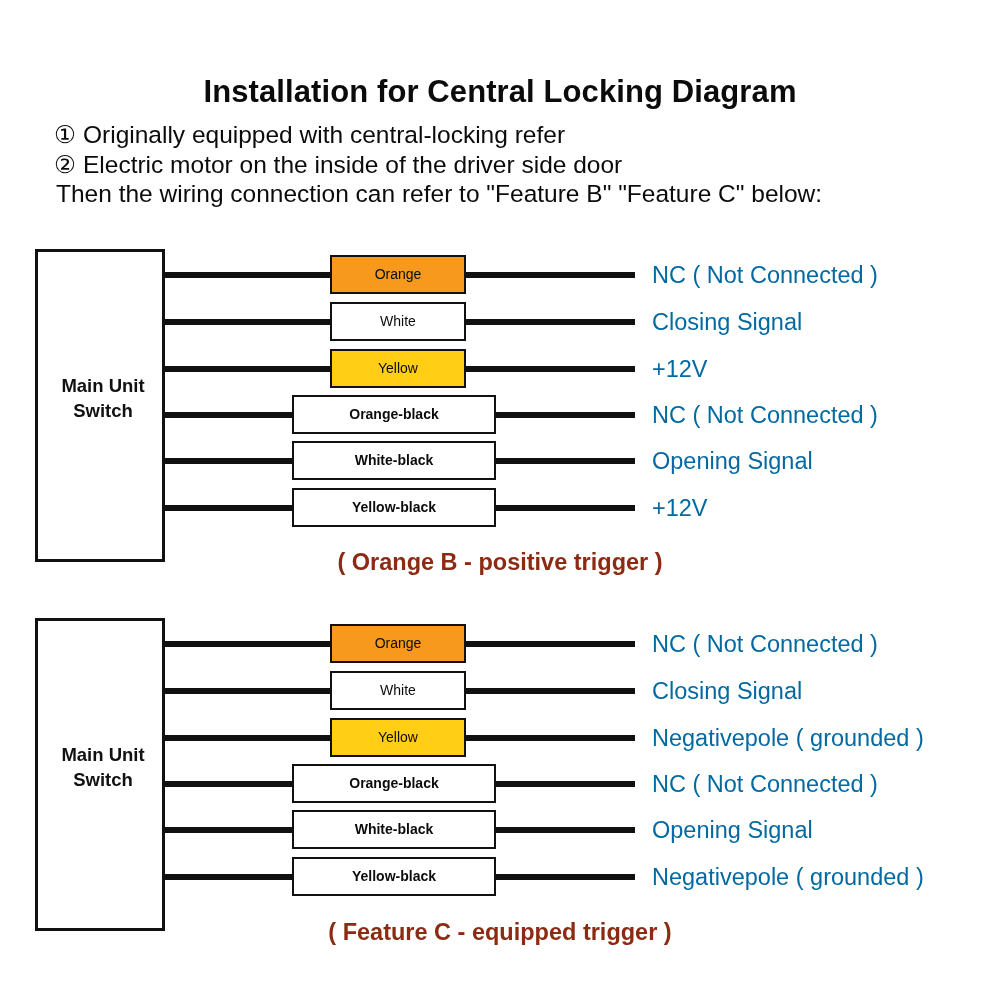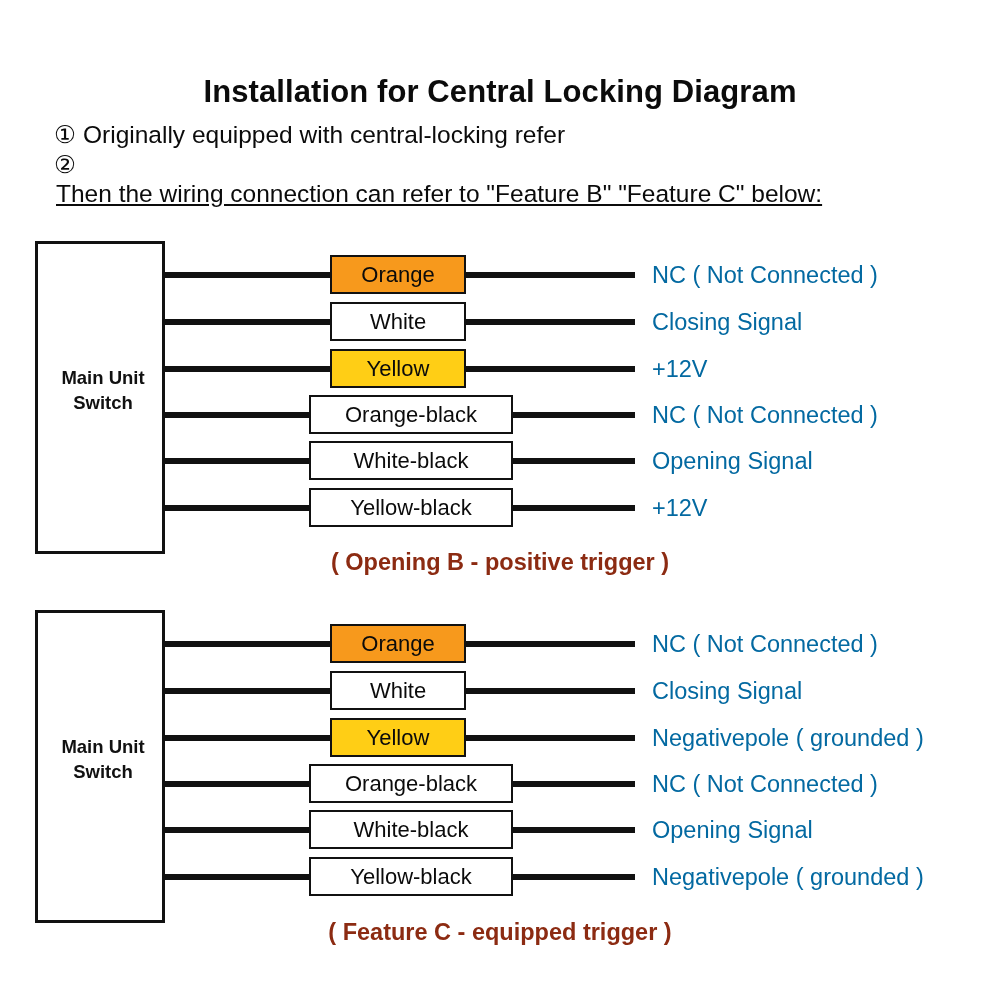--- a/index.html
+++ b/index.html
@@ -43,40 +43,39 @@
   .intro-line {
     font-size: 24.5px;
     line-height: 29.5px;
     white-space: nowrap;
     display: flex;
     align-items: baseline;
     gap: 7px;
   }
   .intro-line.indent-note {
     padding-left: 2px;
-    text-decoration: underline;
   }
   .circled-num {
     font-size: 24.5px;
     line-height: 29.5px;
   }
 
   
   .block {
     position: absolute;
     left: 0;
     width: 1000px;
   }
   #block-b { top: 233px; }
   #block-c { top: 602px; }
 
   .unit-box {
     position: absolute;
     left: 35px;
-    top: 8px;
+    top: 16px;
     width: 130px;
     height: 313px;
     border: 3px solid #111111;
     box-sizing: border-box;
     background: #ffffff;
   }
   .unit-box-label {
     position: absolute;
     left: 0;
     top: 121px;
@@ -113,35 +112,36 @@
     background: #111111;
   }
   .wire.short  { width: 470px; }
 
   
   .chip {
     position: absolute;
     box-sizing: border-box;
     border: 2px solid #111111;
     text-align: center;
-    font-size: 22px;
+    font-size: 14px;
     line-height: 35px;
     height: 39px;
     top: -20px;
     color: #0b0b0b;
     background: #ffffff;
     white-space: nowrap;
   }
   .chip.narrow {
     left: 330px;
     width: 136px;
   }
   .chip.wide {
-    left: 309px;
+    left: 292px;
     width: 204px;
+    font-weight: bold;
   }
 
   
   .row-desc {
     position: absolute;
     left: 652px;
     top: -17px;
     font-size: 23.5px;
     line-height: 34px;
     white-space: nowrap;
@@ -167,20 +167,21 @@
 
   <div class="doc-title">Installation for Central Locking Diagram</div>
 
   <div class="intro">
     <div class="intro-line">
       <span class="circled-num">①</span>
       <span>Originally equipped with central-locking refer</span>
     </div>
     <div class="intro-line">
       <span class="circled-num">②</span>
+      <span>Electric motor on the inside of the driver side door</span>
     </div>
     <div class="intro-line indent-note">Then the wiring connection can refer to "Feature B" "Feature C" below:</div>
   </div>
 
   <div class="block" id="block-b">
     <div class="unit-box">
       <div class="unit-box-label">
         <span>Main Unit</span>
         <span>Switch</span>
       </div>
@@ -211,21 +212,21 @@
           <div class="chip wide" style="background: rgb(255, 255, 255);">White-black</div>
           <div class="row-desc">Opening Signal</div>
         </div>
         <div class="row" style="top: 275px;">
           <div class="wire short"></div>
           <div class="chip wide" style="background: rgb(255, 255, 255);">Yellow-black</div>
           <div class="row-desc">+12V</div>
         </div>
       </div>
   </div>
-  <div class="caption" id="caption-b" style="color: rgb(140, 43, 18);">( Opening B - positive trigger )</div>
+  <div class="caption" id="caption-b" style="color: rgb(140, 43, 18);">( Orange B - positive trigger )</div>
 
   <div class="block" id="block-c">
     <div class="unit-box">
       <div class="unit-box-label">
         <span>Main Unit</span>
         <span>Switch</span>
       </div>
     </div>
     <div class="rows">
         <div class="row" style="top: 42px;">

